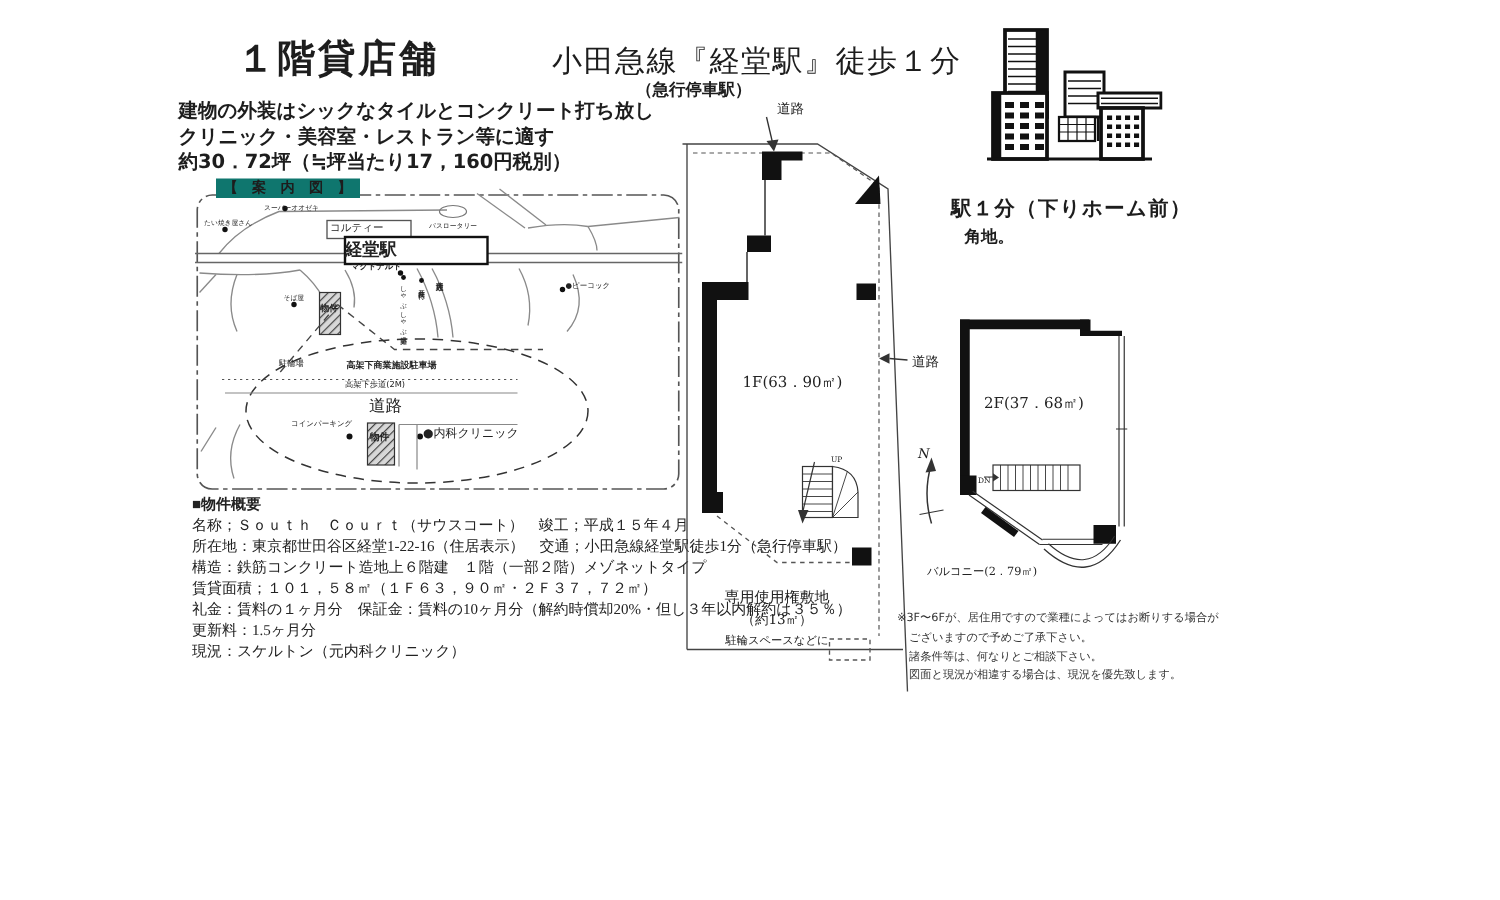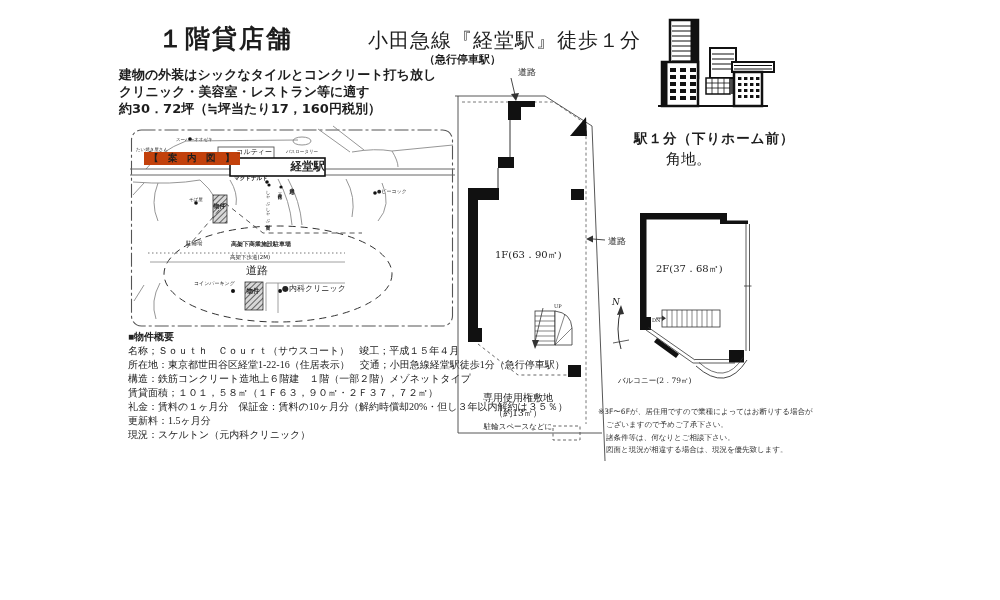--- a/index.html
+++ b/index.html
@@ -8,34 +8,34 @@
   .abs{position:absolute;white-space:nowrap;}
   
   .page-title{left:158px;top:22px;font-size:25px;font-weight:bold;letter-spacing:2px;}
   .station-headline{left:368px;top:27px;font-size:20px;font-family:"DejaVu Serif",serif;letter-spacing:1px;text-align:center;}
   .station-sub{left:424px;top:52px;font-size:11px;font-weight:bold;font-family:"DejaVu Serif",serif;}
   
   .desc{left:119px;top:66px;font-size:13px;font-weight:bold;line-height:17px;}
   
   .map{left:130px;top:125px;width:325px;height:205px;}
   .map svg{position:absolute;left:0;top:0;}
-  .map-title{position:absolute;left:14px;top:-6px;background:#c2410c;padding:0 5px;
-             font-size:9.5px;font-weight:bold;margin-top:33px;}
+  .map-title{position:absolute;left:14px;top:-6px;background:#0f766e;padding:0 5px;
+             font-size:9.5px;font-weight:bold;}
   .ml{position:absolute;white-space:nowrap;color:#222;line-height:1;}
-  .ml.c{text-align:right;}
+  .ml.c{text-align:left;}
   .vert{writing-mode:vertical-rl;text-orientation:upright;letter-spacing:0.5px;}
   
   .overview{left:128px;top:330px;font-size:10px;line-height:14px;color:#222;font-family:Liberation Serif, serif;}
   .ov-head{font-weight:bold;}
   
   .plan1f{left:440px;top:58px;}
   .plan2f{left:600px;top:193px;}
   svg text{font-family:"DejaVu Serif",serif;fill:#222;}
   .right-note1{left:634px;top:130px;font-size:13.5px;font-weight:bold;letter-spacing:1px;}
-  .right-note2{left:666px;top:150px;font-size:15px;font-weight:normal;}
+  .right-note2{left:643px;top:150px;font-size:11px;font-weight:bold;}
   .notes{left:598px;top:406px;font-size:7.5px;line-height:12.8px;color:#333;}
   .notes .ind{padding-left:8px;}
 </style>
 </head>
 <body>
 
 <div class="doc">
 
   <div class="abs page-title">１階貸店舗</div>
   <div class="abs station-headline">小田急線『経堂駅』徒歩１分</div>

